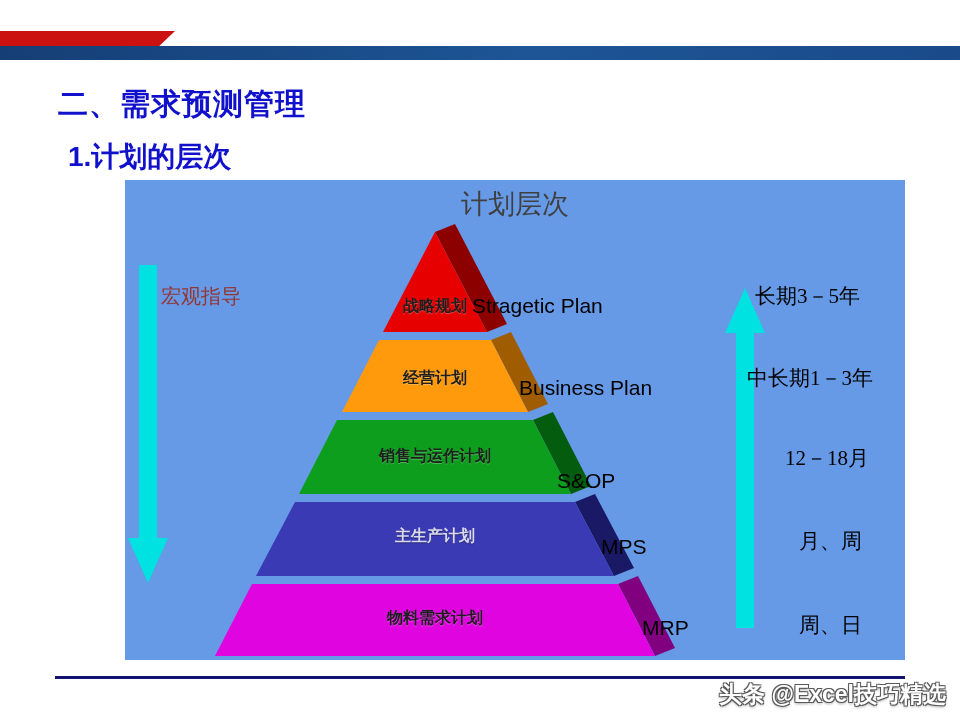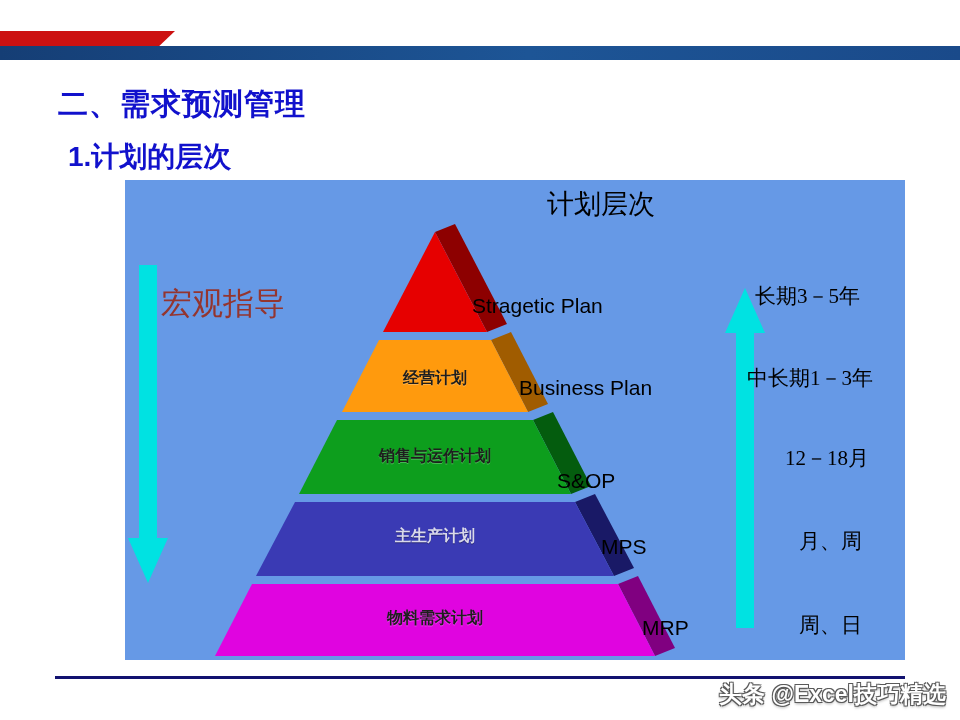--- a/index.html
+++ b/index.html
@@ -14,38 +14,38 @@
 
   .title{position:absolute;left:58px;top:84px;margin:0;font-size:30px;font-weight:800;
          color:#1111cc;letter-spacing:1px;}
   .subtitle{position:absolute;left:66px;top:136px;margin:2px;font-size:28px;font-weight:800;
             color:#1111cc;}
 
   
   .panel{position:absolute;left:125px;top:180px;width:780px;height:480px;background:#6699e6;}
   .panel svg{position:absolute;left:0;top:0;}
 
-  .diagram-title{position:absolute;left:250px;top:6px;width:280px;text-align:right;
-                 font-size:27px;color:#000000;font-family:"Liberation Serif","DejaVu Serif",serif;}
+  .diagram-title{position:absolute;left:250px;top:6px;width:280px;text-align:center;
+                 font-size:27px;color:#404040;font-family:"Liberation Serif","DejaVu Serif",serif;}
 
   .lv-label{position:absolute;left:160px;width:300px;text-align:center;font-size:16px;
             font-weight:bold;color:#1e1e1e;text-shadow:0 1px 0 rgba(255,255,255,0.25);}
   .lv1{top:116px;} .lv2{top:188px;} .lv3{top:266px;}
   .lv4{top:346px;color:#d9d9ea;text-shadow:0 1px 0 rgba(0,0,0,0.35);} .lv5{top:428px;}
 
   .en-label{position:absolute;font-size:21px;color:#000;}
   .en1{left:347px;top:114px;text-align:center;} .en2{left:394px;top:196px;} .en3{left:432px;top:289px;}
   .en4{left:476px;top:355px;} .en5{left:517px;top:436px;}
 
   .dur{position:absolute;font-size:21px;color:#000;
        font-family:"Liberation Serif","DejaVu Serif",serif;}
   .dur1{left:630px;top:102px;} .dur2{left:622px;top:184px;} .dur3{left:660px;top:264px;}
   .dur4{left:674px;top:347px;} .dur5{left:674px;top:431px;}
 
-  .macro{position:absolute;left:36px;top:103px;font-size:31px;color:#94352f;
+  .macro{position:absolute;left:36px;top:103px;font-size:20px;color:#94352f;
          font-family:"Liberation Serif","DejaVu Serif",serif;}
   .micro{position:absolute;left:42px;top:350px;font-size:23px;color:#111;
          font-family:"Liberation Serif","DejaVu Serif",serif;}
 
   .bottom-rule{position:absolute;left:55px;top:676px;width:850px;height:3px;background:#121270;}
 
   .watermark{position:absolute;right:14px;top:679px;font-size:23px;font-weight:bold;color:#ffffff;
              text-shadow:-1px -1px 0 #5a5a5a,1px -1px 0 #5a5a5a,-1px 1px 0 #5a5a5a,
                           1px 1px 0 #5a5a5a,0 2px 3px rgba(0,0,0,0.35);text-align:right;}
 </style>
@@ -79,20 +79,21 @@
 
       <polygon points="450,322 470,314 509,388 489,396" fill="#191966"></polygon>
       <polygon points="170,322 450,322 489,396 131,396" fill="#3a3ab4"></polygon>
 
       <polygon points="493,404 513,396 550,468 530,476" fill="#800080"></polygon>
       <polygon points="127,404 493,404 530,476 90,476" fill="#e004e0"></polygon>
     </svg>
 
     <div class="diagram-title">计划层次</div>
 
+    <div class="lv-label lv1">战略规划</div>
     <div class="lv-label lv2">经营计划</div>
     <div class="lv-label lv3">销售与运作计划</div>
     <div class="lv-label lv4">主生产计划</div>
     <div class="lv-label lv5">物料需求计划</div>
 
     <div class="en-label en1">Stragetic Plan</div>
     <div class="en-label en2">Business Plan</div>
     <div class="en-label en3">S&amp;OP</div>
     <div class="en-label en4">MPS</div>
     <div class="en-label en5">MRP</div>

